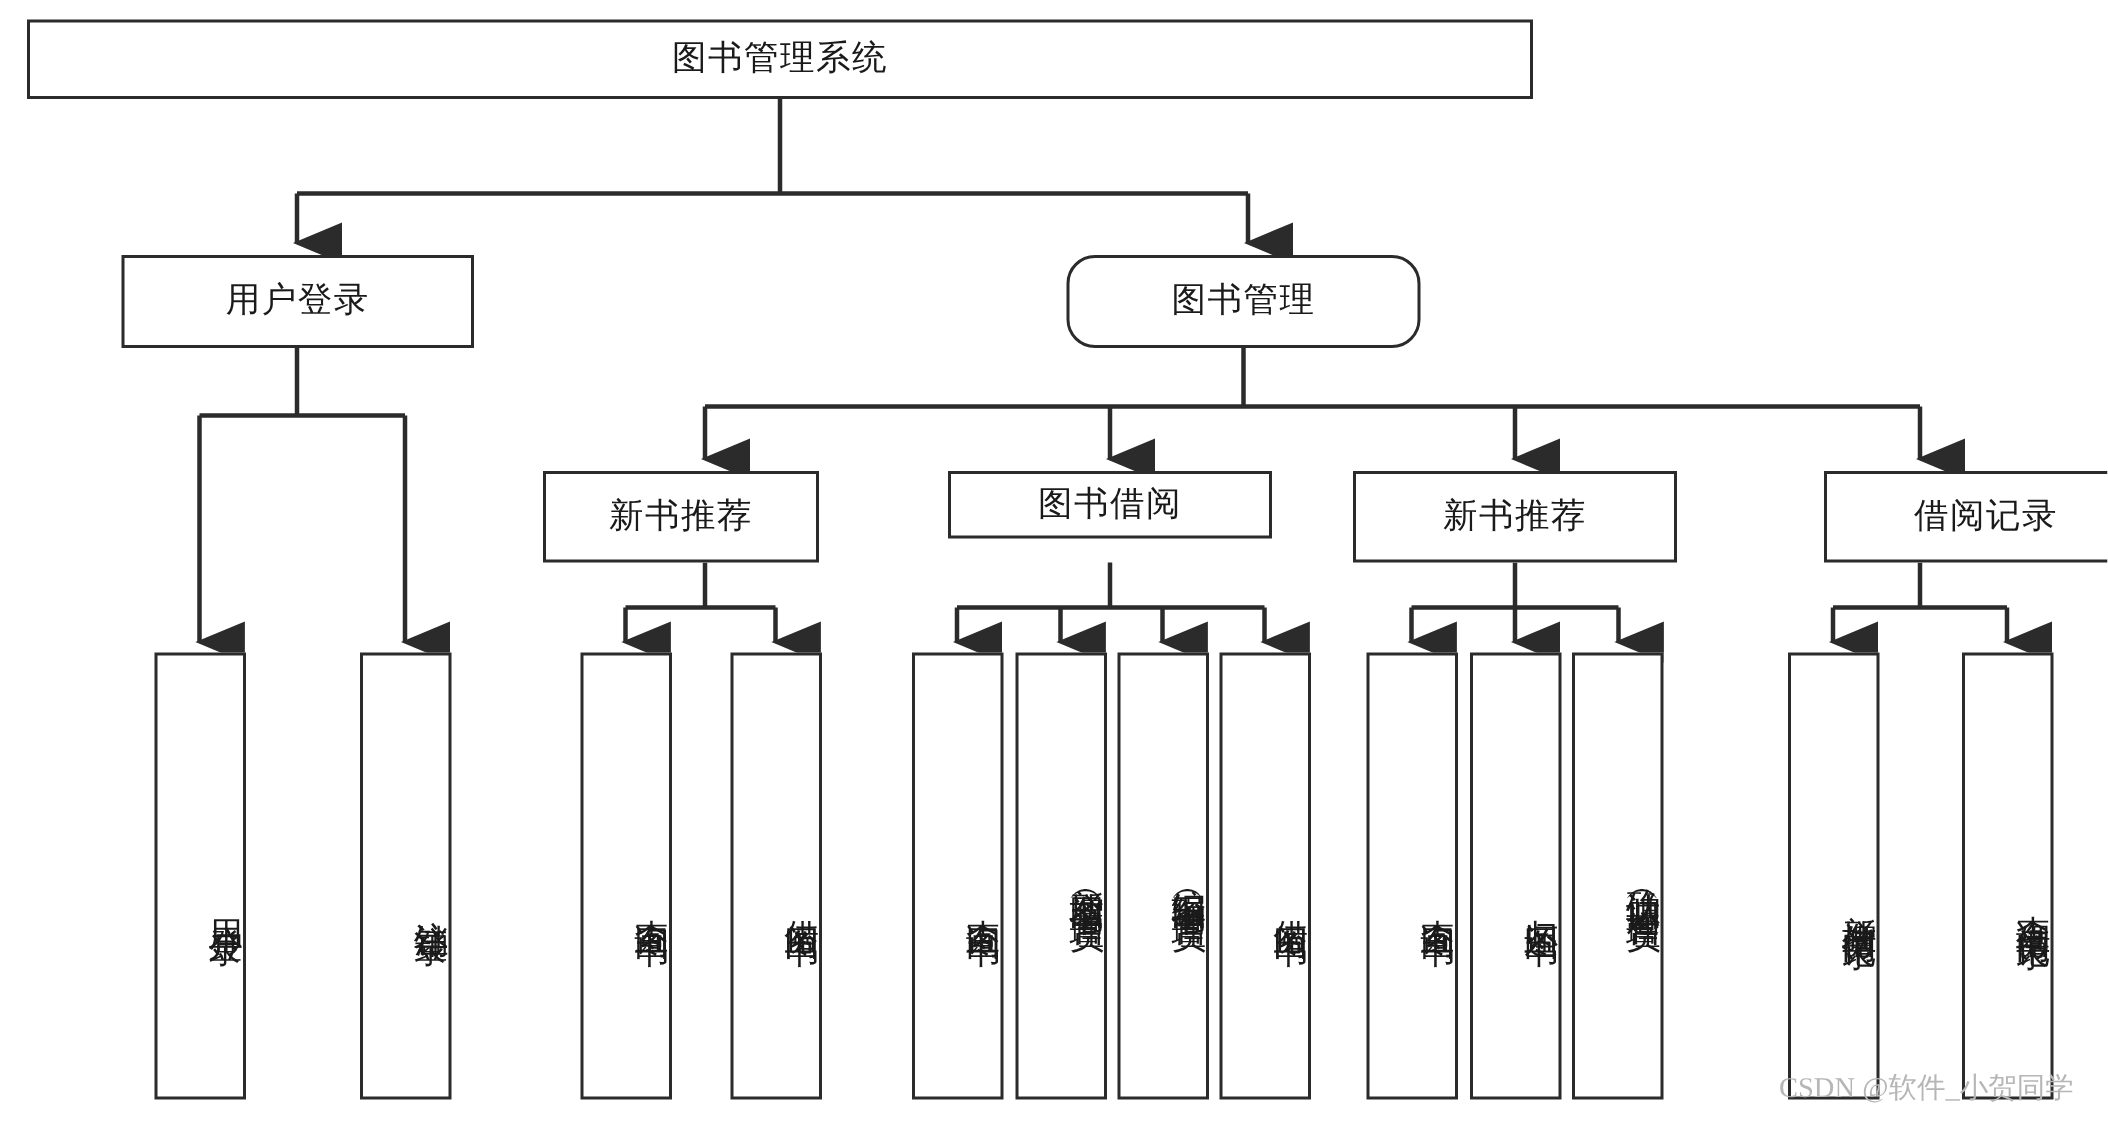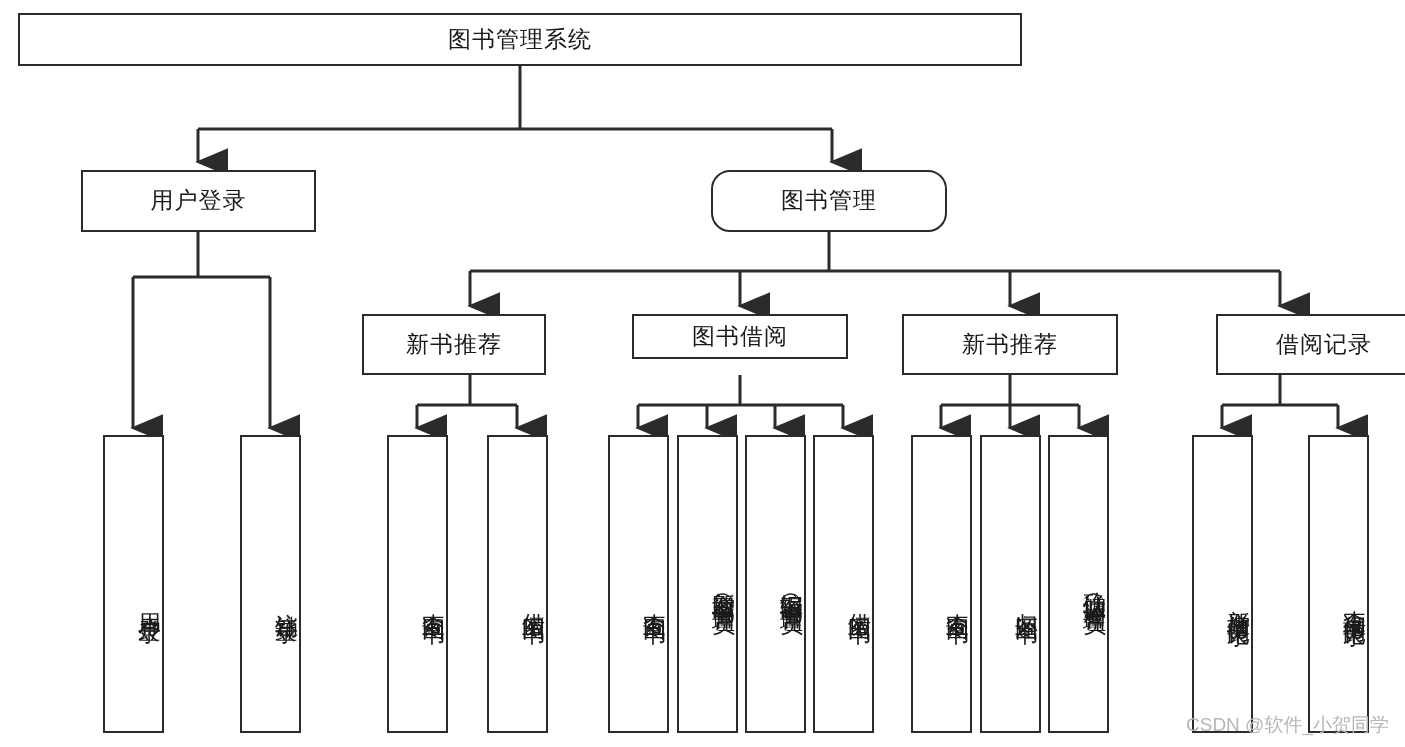--- a/index.html
+++ b/index.html
@@ -67,21 +67,21 @@
     margin-top: 6px;
   }
   .watermark {
     position: absolute;
     left: 1186px;
     top: 712px;
     font-size: 19px;
     color: #b6b6b6;
     white-space: nowrap;
     z-index: 3;
-    font-family: Liberation Sans, sans-serif;
+    font-family: Liberation Serif, serif;
   }
 </style>
 </head>
 <body>
 
 <div id="canvas">
 
   <svg id="edges" viewBox="0 0 1405 747" width="1405" height="747">
     <defs>
       <marker id="arw" viewBox="0 0 12 12" refX="6" refY="11" markerWidth="11" markerHeight="11" orient="auto-start-reverse">

